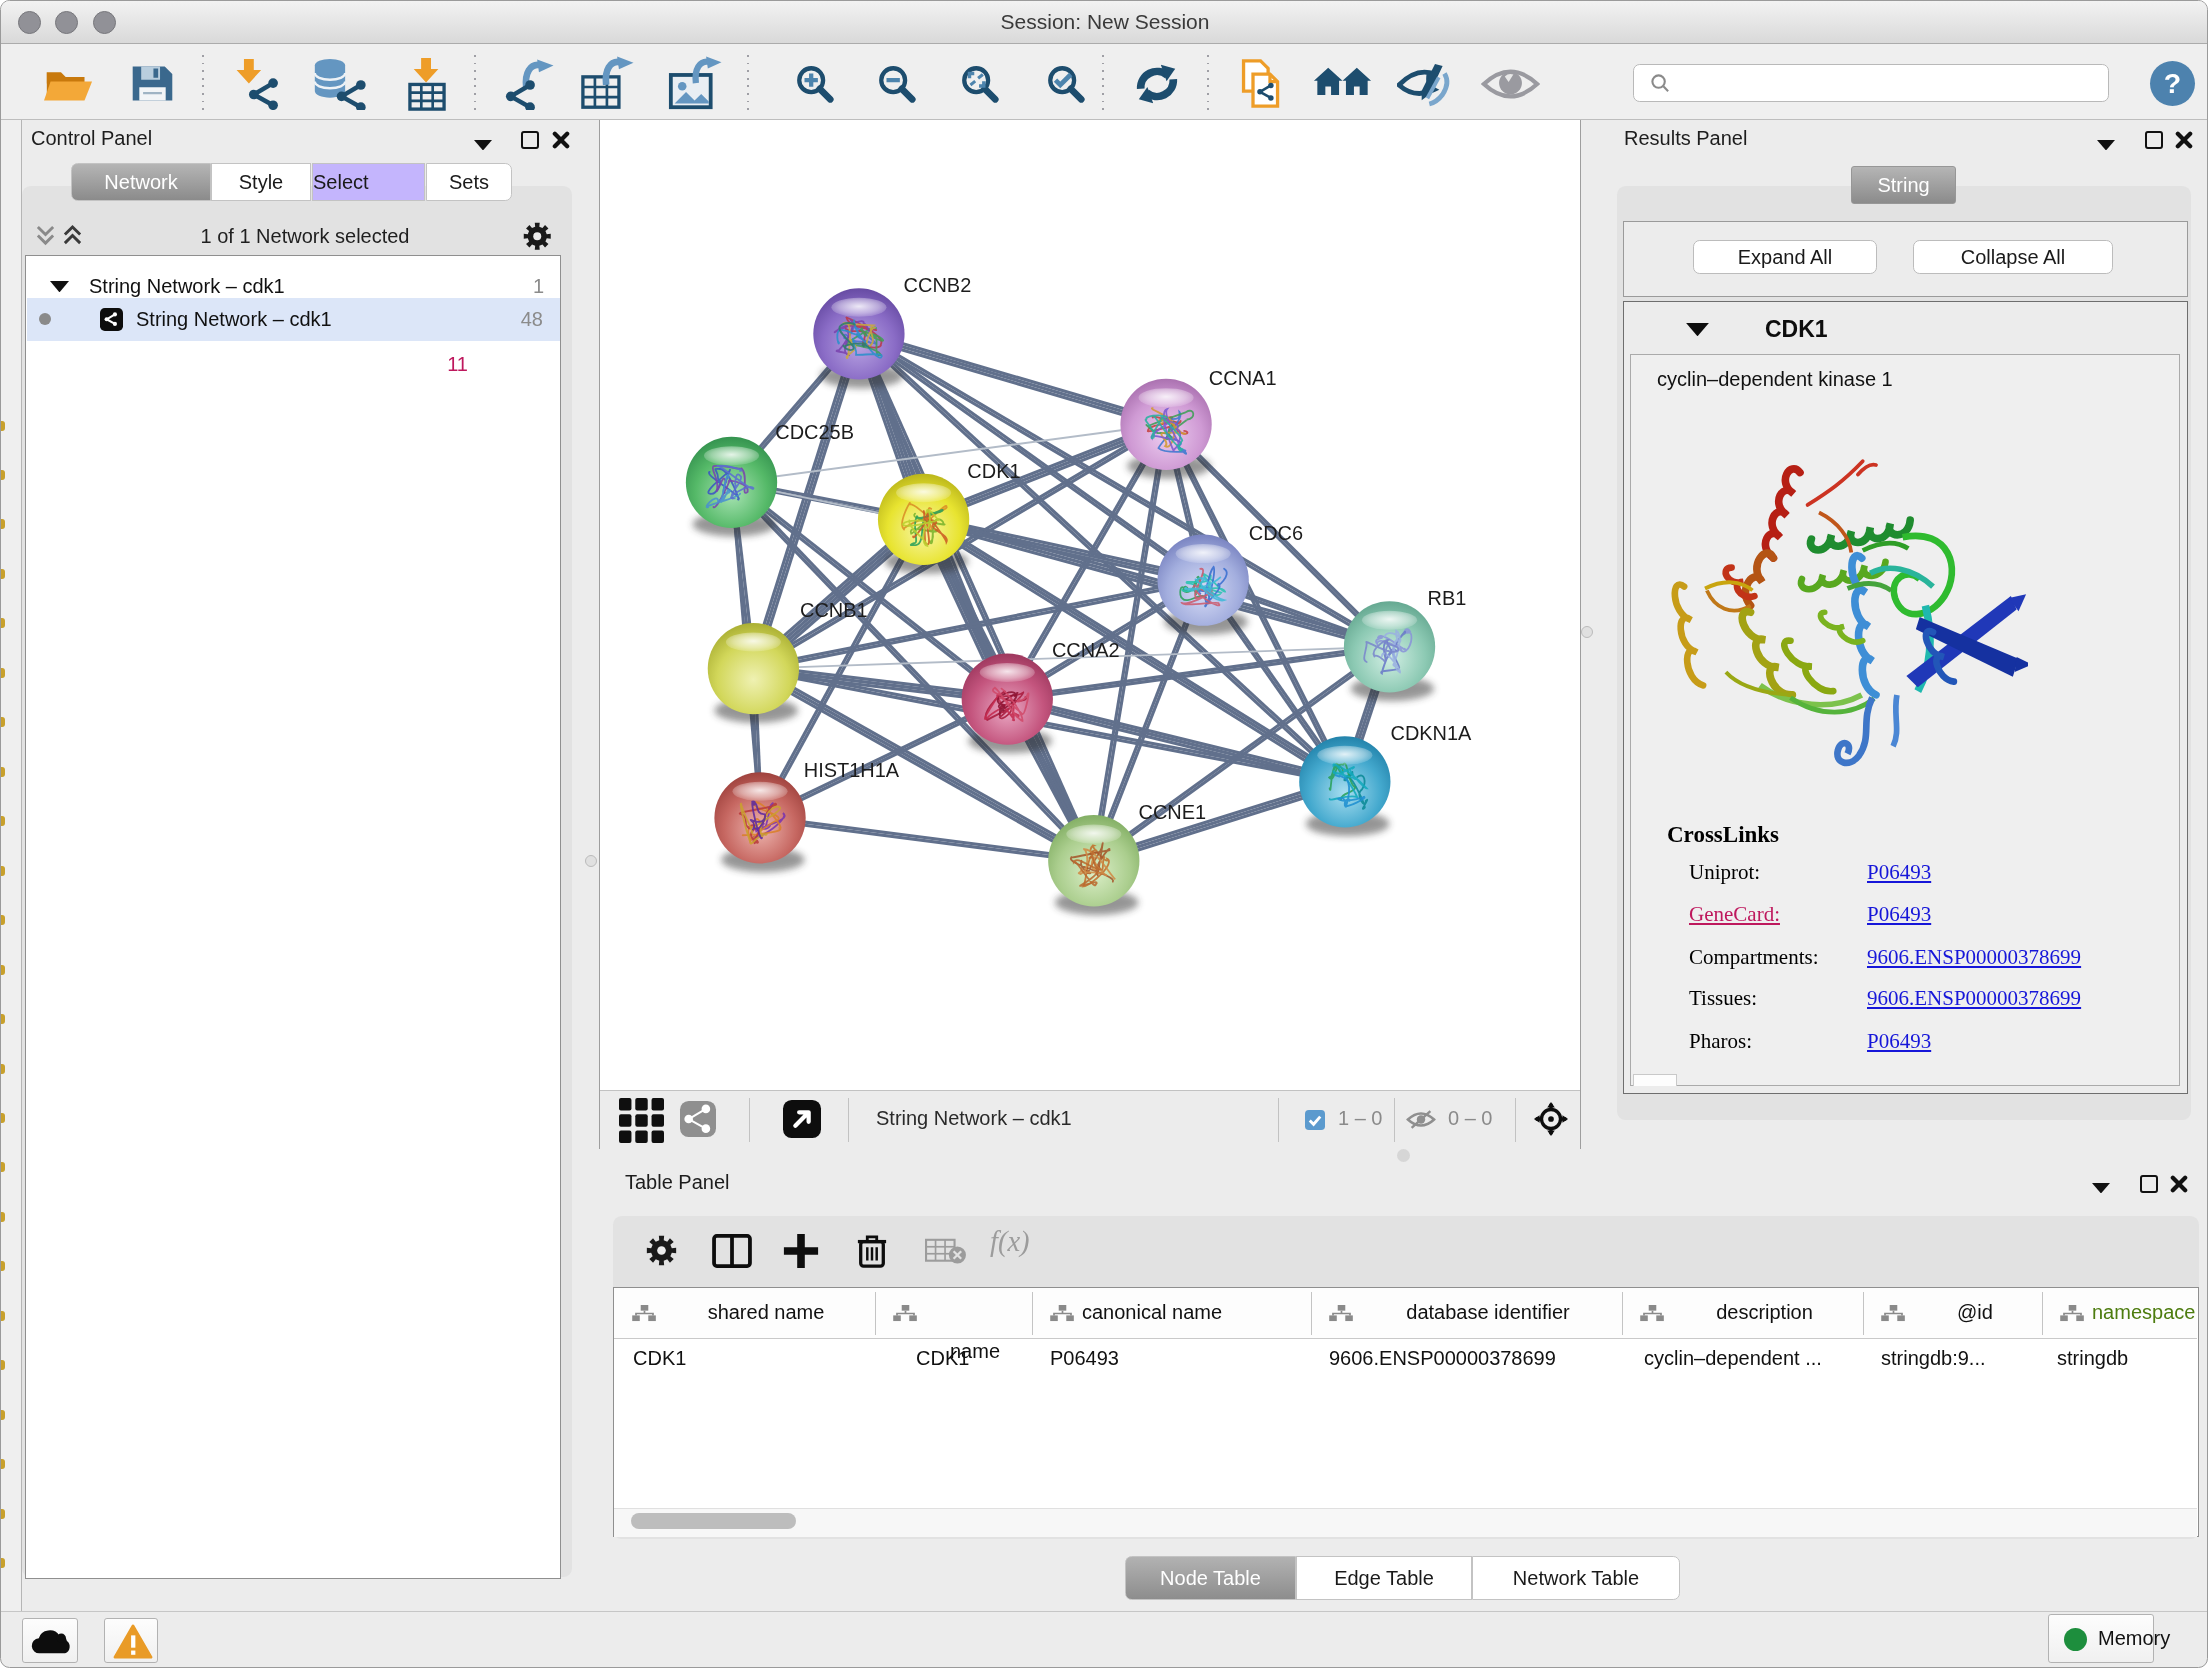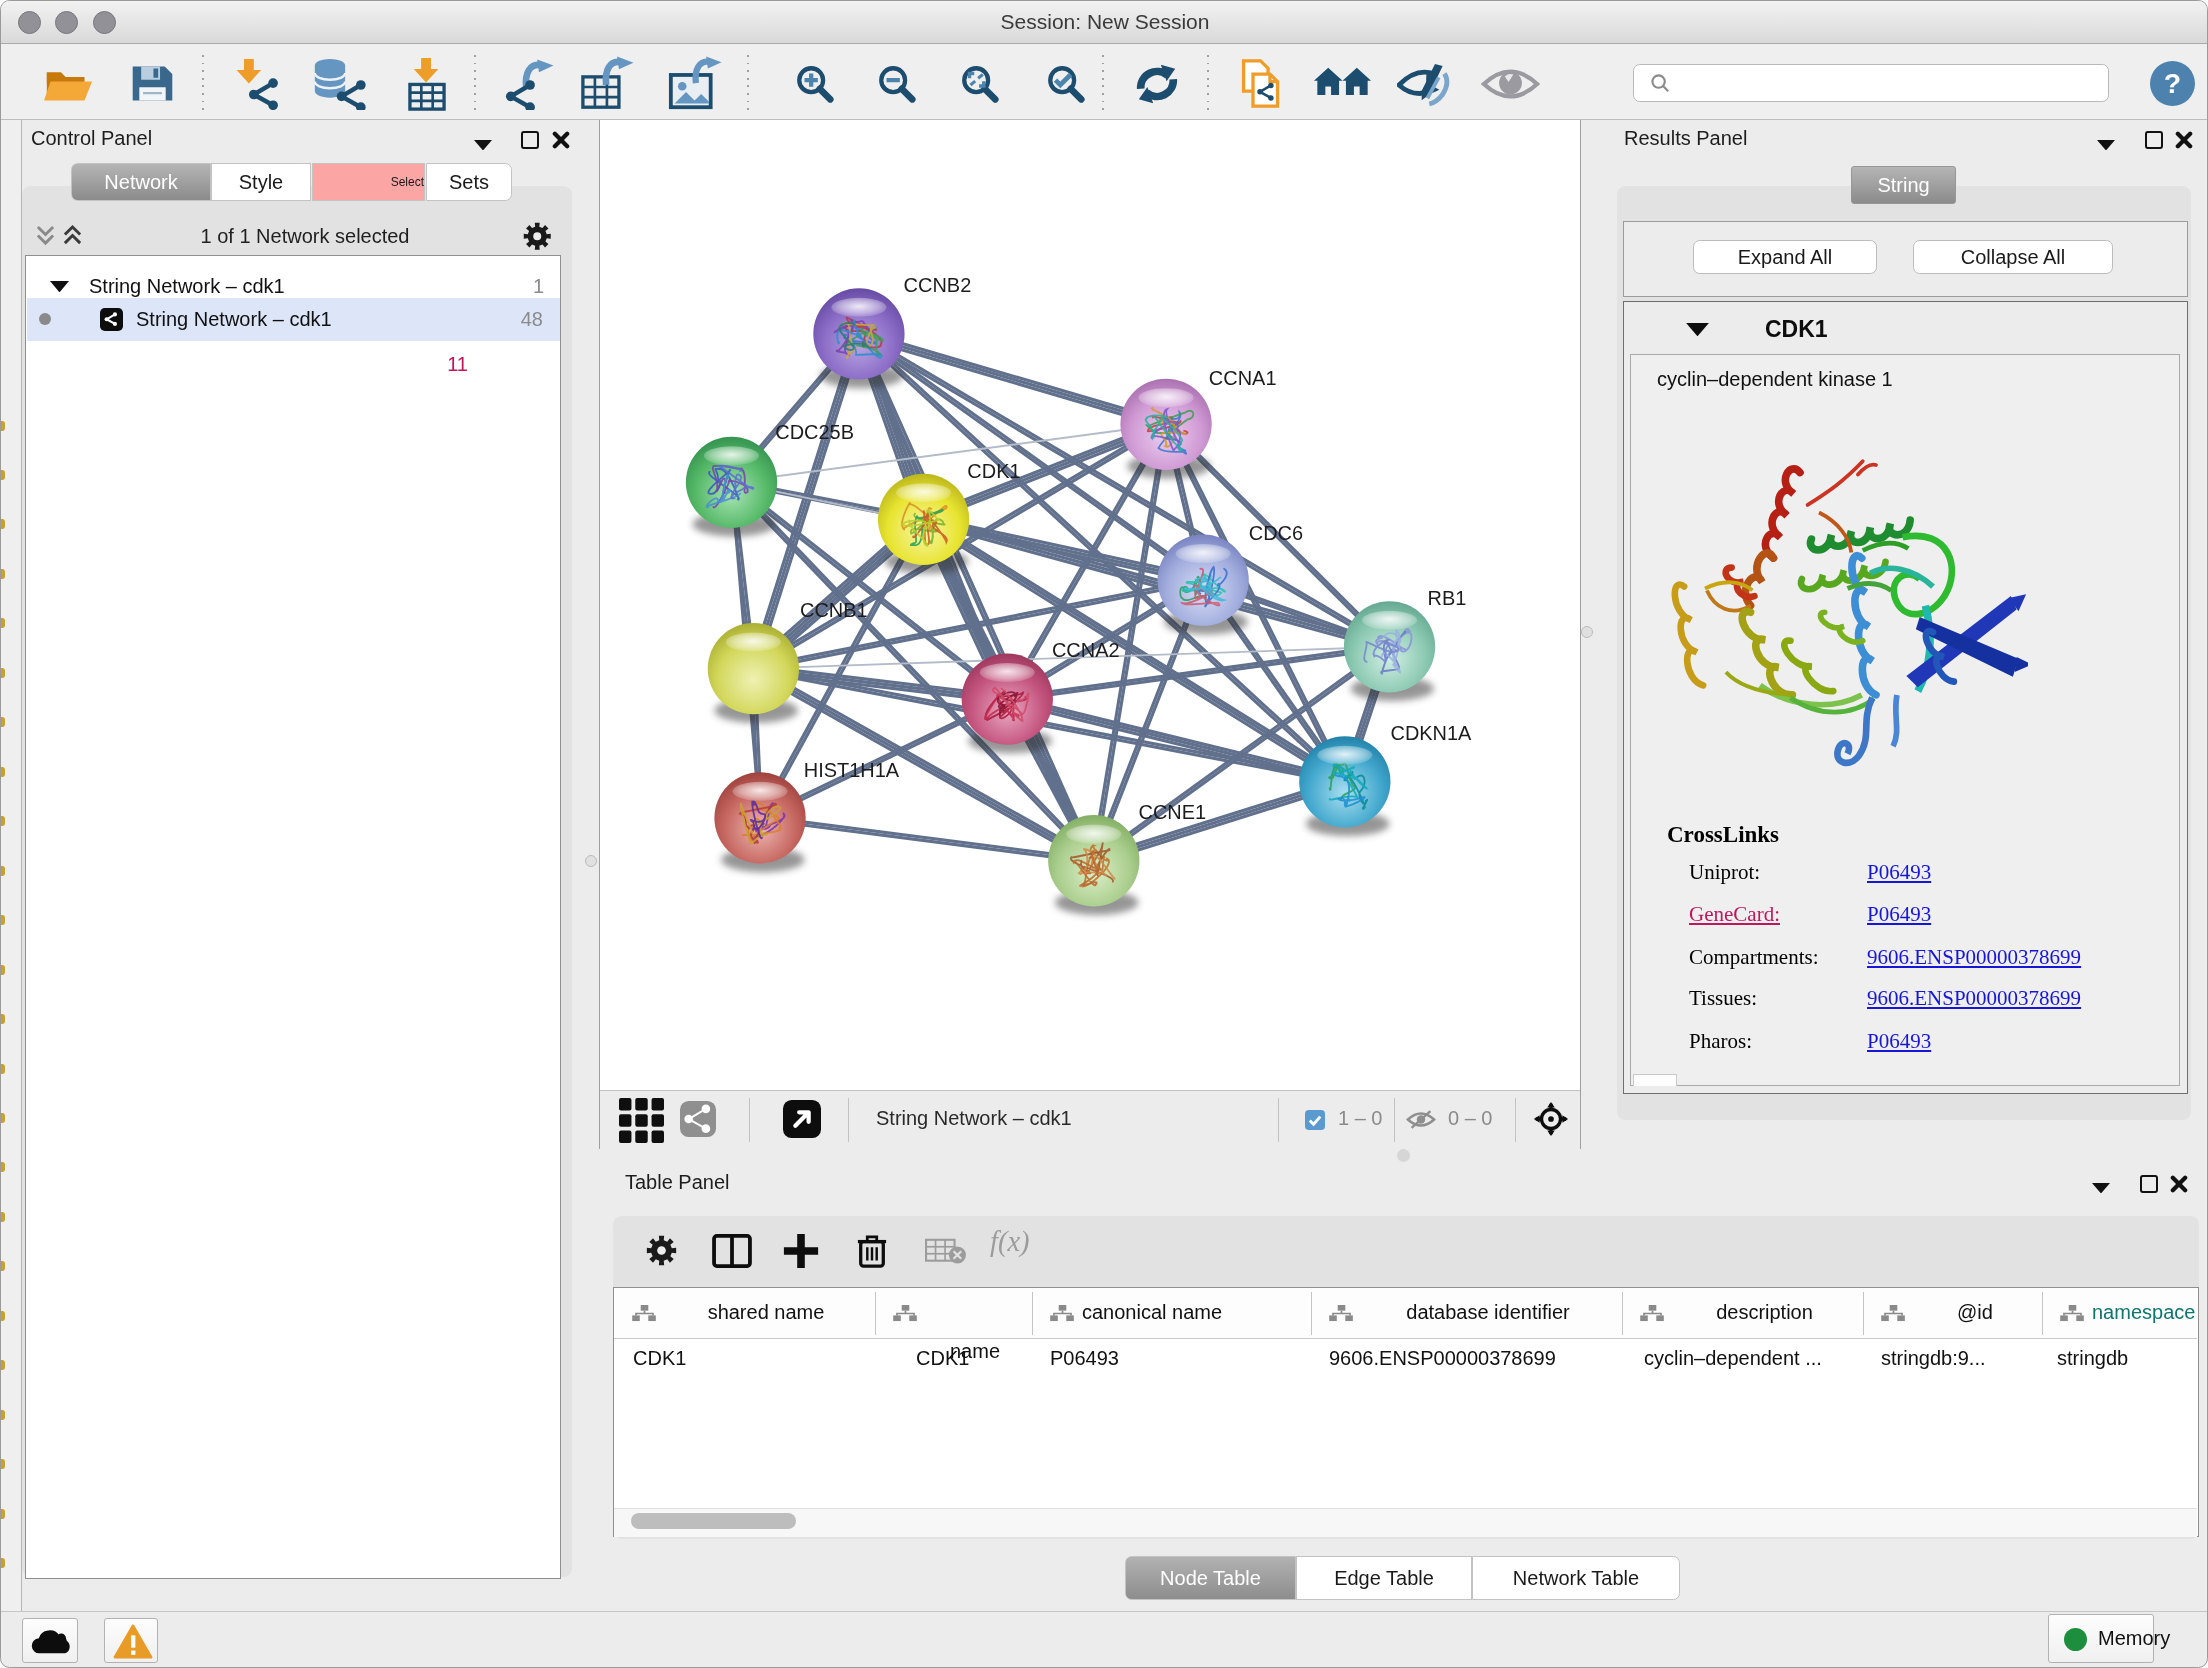--- a/index.html
+++ b/index.html
@@ -189,21 +189,21 @@
     <div class="abs" style="left:473px;top:135px;"><svg width="18" height="10.5" viewBox="0 0 19 11" style="">
         <path d="M0,0 h19 l-9.5,11 z" fill="#111"></path>
       </svg></div>
     <div class="abs" style="left:520px;top:129px;"><span style="display:inline-block;width:14.3px;height:14.3px;border:2.4px solid #111;border-radius:2.9px;vertical-align:middle;"></span></div>
     <div class="abs" style="left:551px;top:130px;"><svg width="18" height="18" viewBox="0 0 19 19" style="">
         <path d="M3,3 L16,16 M16,3 L3,16" stroke="#111" stroke-width="4.5" stroke-linecap="round"></path>
       </svg></div>
     <div class="abs" style="left:21px;top:185px;width:550px;height:1391px;background:#e2e2e2;border-radius:8.6px;"></div>
     <div class="abs txt" style="left:70px;top:162px;width:140px;height:38px;background:linear-gradient(#b5b5b5,#8b8b8b);color:#fff;border-radius:6.7px 0 0 6.7px;border:1px solid #c3c3c3;box-sizing:border-box;text-align:center;line-height:36px;font-size:20px;">Network</div>
     <div class="abs txt" style="left:210px;top:162px;width:100px;height:38px;background:#fff;color:#1a1a1a;border:1px solid #c3c3c3;box-sizing:border-box;text-align:center;line-height:36px;font-size:20px;">Style</div>
-    <div class="abs txt" style="left:311px;top:162px;width:113px;height:38px;background:#fca5a5;color:#1a1a1a;border:1px solid #c3c3c3;box-sizing:border-box;text-align:right;line-height:36px;font-size:12px;">Select</div>
+    <div class="abs txt" style="left:311px;top:162px;width:113px;height:38px;background:#c4b5fd;color:#1a1a1a;border:1px solid #c3c3c3;box-sizing:border-box;text-align:left;line-height:36px;font-size:20px;">Select</div>
     <div class="abs txt" style="left:425px;top:162px;width:86px;height:38px;background:#fff;color:#1a1a1a;border-radius:0 6.7px 6.7px 0;border:1px solid #c3c3c3;box-sizing:border-box;text-align:center;line-height:36px;font-size:20px;">Sets</div>
     <div class="abs" style="left:34px;top:222px;"><svg width="21" height="25" viewBox="0 0 22 26" style="">
         <path d="M3,4 l8,8 l8,-8 M3,13 l8,8 l8,-8" fill="none" stroke="#8a8a8a" stroke-width="3"></path>
       </svg></div>
     <div class="abs" style="left:61px;top:222px;"><svg width="21" height="25" viewBox="0 0 22 26" style="">
         <path d="M3,12 l8,-8 l8,8 M3,21 l8,-8 l8,8" fill="none" stroke="#3a3a3a" stroke-width="3"></path>
       </svg></div>
     <div class="abs txt" style="left:114px;top:224px;width:380px;text-align:center;font-size:20px;color:#1f1f1f;">1 of 1 Network selected</div>
     <div class="abs" style="left:522px;top:221px;"><svg width="28.5" height="28.5" viewBox="0 0 30 30" style="">
         <path d="M29.2,12.4 L29.2,17.6 L25.0,17.2 L23.6,20.5 L26.8,23.2 L23.2,26.8 L20.5,23.6 L17.2,25.0 L17.6,29.2 L12.4,29.2 L12.8,25.0 L9.5,23.6 L6.8,26.8 L3.2,23.2 L6.4,20.5 L5.0,17.2 L0.8,17.6 L0.8,12.4 L5.0,12.8 L6.4,9.5 L3.2,6.8 L6.8,3.2 L9.5,6.4 L12.8,5.0 L12.4,0.8 L17.6,0.8 L17.2,5.0 L20.5,6.4 L23.2,3.2 L26.8,6.8 L23.6,9.5 L25.0,12.8 Z" fill="#1a1a1a"></path>
@@ -755,21 +755,21 @@
         <path d="M13,6 v3 M4,11 v-2 h18 v2" fill="none" stroke="#8a8a8a" stroke-width="1.8"></path>
       </svg></div>
     <div class="abs txt" style="left:1913px;top:1300px;width:122px;text-align:center;font-size:20px;color:#111;white-space:nowrap;">@id</div>
     <div class="abs" style="left:1862px;top:1291px;width:1px;height:43px;background:#c4c4c4;"></div>
     <div class="abs" style="left:2059px;top:1304px;"><svg width="25" height="17" viewBox="0 0 26 18" style="">
         <rect x="9" y="0" width="8" height="6" fill="#8a8a8a"></rect>
         <rect x="0" y="11" width="8" height="6" fill="#8a8a8a"></rect>
         <rect x="17" y="11" width="8" height="6" fill="#8a8a8a"></rect>
         <path d="M13,6 v3 M4,11 v-2 h18 v2" fill="none" stroke="#8a8a8a" stroke-width="1.8"></path>
       </svg></div>
-    <div class="abs txt" style="left:2091px;top:1300px;width:98px;text-align:center;font-size:20px;color:#0f766e;white-space:nowrap;">namespace</div>
+    <div class="abs txt" style="left:2091px;top:1300px;width:98px;text-align:center;font-size:20px;color:#4d7c0f;white-space:nowrap;">namespace</div>
     <div class="abs" style="left:2041px;top:1291px;width:1px;height:43px;background:#c4c4c4;"></div>
     <div class="abs txt" style="left:632px;top:1346px;font-size:20px;color:#111;white-space:nowrap;">CDK1</div>
     <div class="abs txt" style="left:915px;top:1346px;font-size:20px;color:#111;white-space:nowrap;">CDK1</div>
     <div class="abs txt" style="left:1049px;top:1346px;font-size:20px;color:#111;white-space:nowrap;">P06493</div>
     <div class="abs txt" style="left:1328px;top:1346px;font-size:20px;color:#111;white-space:nowrap;">9606.ENSP00000378699</div>
     <div class="abs txt" style="left:1643px;top:1346px;font-size:20px;color:#111;white-space:nowrap;">cyclin–dependent ...</div>
     <div class="abs txt" style="left:1880px;top:1346px;font-size:20px;color:#111;white-space:nowrap;">stringdb:9...</div>
     <div class="abs txt" style="left:2056px;top:1346px;font-size:20px;color:#111;white-space:nowrap;">stringdb</div>
     <div class="abs" style="left:613px;top:1507px;width:1583px;height:27.6px;background:#f7f7f7;border-top:1px solid #e0e0e0;"></div>
     <div class="abs" style="left:630px;top:1512px;width:165px;height:16px;background:#bdbdbd;border-radius:8.6px;"></div>

